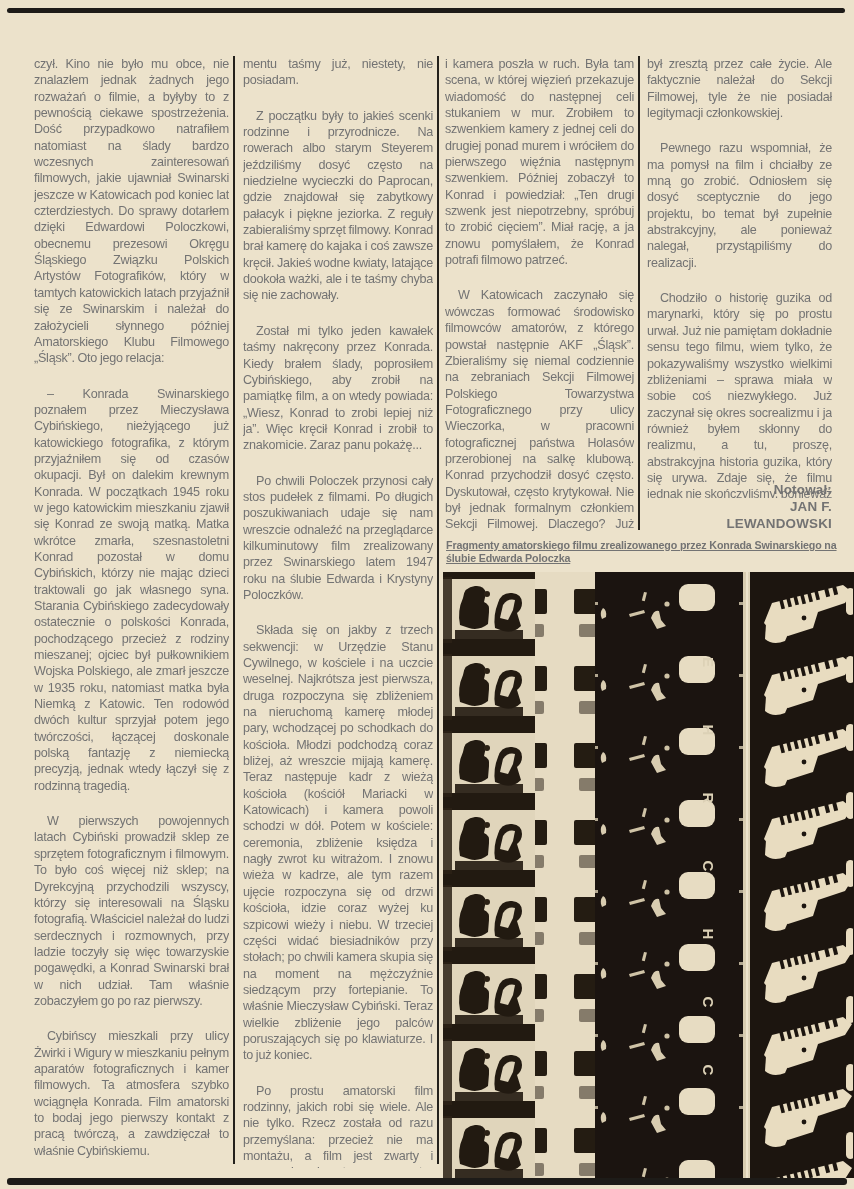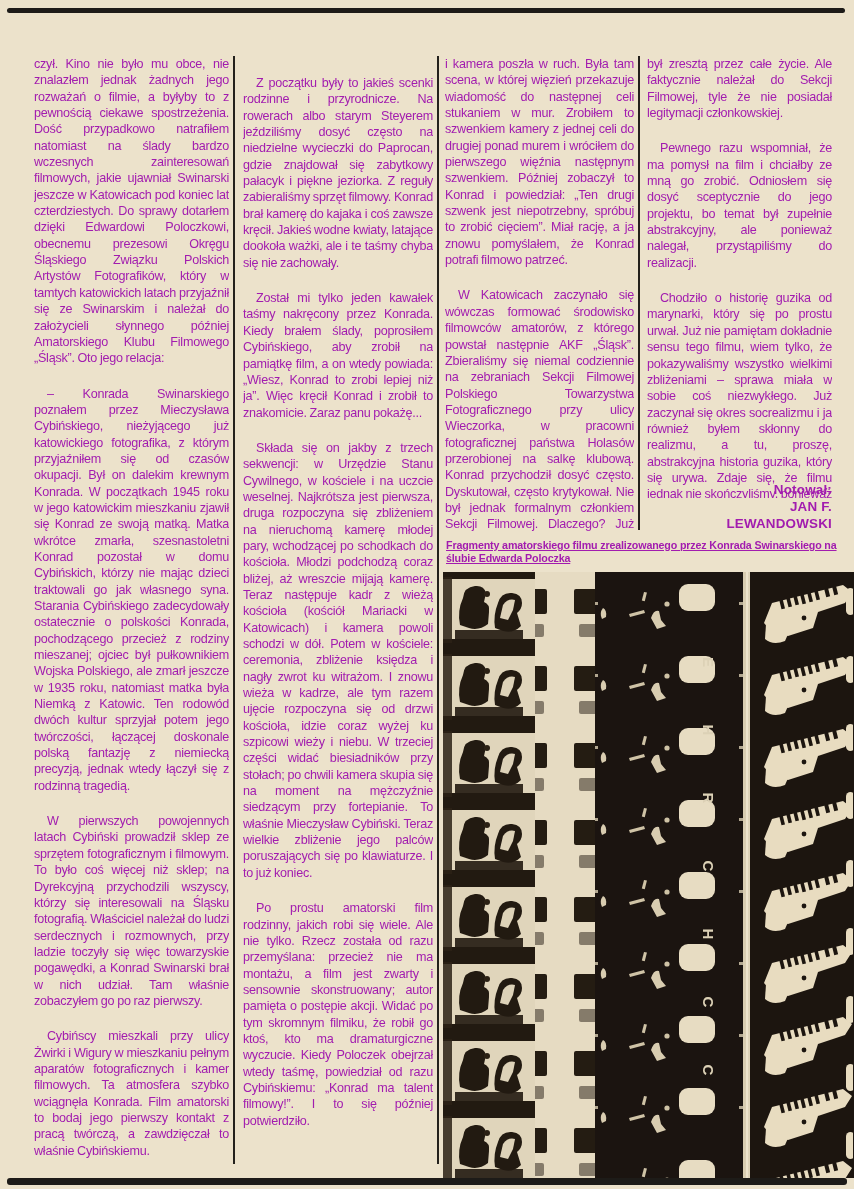--- a/index.html
+++ b/index.html
@@ -1,20 +1,20 @@
 <!DOCTYPE html>
 <html lang="pl"><head>
 <meta charset="utf-8">
 <style>
   html,body{margin:0;padding:0;background:#d8d0bc;}
   .page{
     position:relative;width:854px;height:1189px;overflow:hidden;
     background:linear-gradient(100deg,#efe5cf 0%,#ece2cb 40%,#e8decб 70%,#ede3cc 100%);
     background-color:#ece2cb;
-    font-family:"Liberation Sans",sans-serif;color:#a21caf;
+    font-family:"Liberation Sans",sans-serif;color:#737373;
   }
   .hrule{position:absolute;background:#1d1b18;border-radius:3px;}
   .vdiv{position:absolute;width:2px;background:#24211c;}
   .col{
     position:absolute;top:56px;text-align:justify;
     font-size:12.6px;line-height:16.35px;letter-spacing:-0.25px;word-spacing:-0.4px;
     hyphens:auto;-webkit-hyphens:auto;overflow:hidden;
   }
   .col p{margin:0;}
   .col p.indent{text-indent:13px;margin-top:19px;}
@@ -42,22 +42,24 @@
   <div class="vdiv" style="left:638px;top:56px;height:474px;"></div>
 
   <div class="col" style="left:34px;width:195px;height:1112px;">
       <p>czył. Kino nie było mu obce, nie znalazłem jednak żadnych jego rozważań o filmie, a byłyby to z pewnością ciekawe spostrzeżenia. Dość przypadkowo natrafiłem natomiast na ślady bardzo wczesnych zainteresowań filmowych, jakie ujawniał Swinarski jeszcze w Katowicach pod koniec lat czterdziestych. Do sprawy dotarłem dzięki Edwardowi Poloczkowi, obecnemu prezesowi Okręgu Śląskiego Związku Polskich Artystów Fotografików, który w tamtych katowickich latach przyjaźnił się ze Swinarskim i należał do założycieli słynnego później Amatorskiego Klubu Filmowego „Śląsk”. Oto jego relacja:</p>
       <p class="indent">– Konrada Swinarskiego poznałem przez Mieczysława Cybińskiego, nieżyjącego już katowickiego fotografika, z którym przyjaźniłem się od czasów okupacji. Był on dalekim krewnym Konrada. W początkach 1945 roku w jego katowickim mieszkaniu zjawił się Konrad ze swoją matką. Matka wkrótce zmarła, szesnastoletni Konrad pozostał w domu Cybińskich, którzy nie mając dzieci traktowali go jak własnego syna. Starania Cybińskiego zadecydowały ostatecznie o polskości Konrada, pochodzącego przecież z rodziny mieszanej; ojciec był pułkownikiem Wojska Polskiego, ale zmarł jeszcze w 1935 roku, natomiast matka była Niemką z Katowic. Ten rodowód dwóch kultur sprzyjał potem jego twórczości, łączącej doskonale polską fantazję z niemiecką precyzją, jednak wtedy łączył się z rodzinną tragedią.</p>
       <p class="indent">W pierwszych powojennych latach Cybiński prowadził sklep ze sprzętem fotograficznym i filmowym. To było coś więcej niż sklep; na Dyrekcyjną przychodzili wszyscy, którzy się interesowali na Śląsku fotografią. Właściciel należał do ludzi serdecznych i rozmownych, przy ladzie toczyły się więc towarzyskie pogawędki, a Konrad Swinarski brał w nich udział. Tam właśnie zobaczyłem go po raz pierwszy.</p>
       <p class="indent">Cybińscy mieszkali przy ulicy Żwirki i Wigury w mieszkaniu pełnym aparatów fotograficznych i kamer filmowych. Ta atmosfera szybko wciągnęła Konrada. Film amatorski to bodaj jego pierwszy kontakt z pracą twórczą, a zawdzięczał to właśnie Cybińskiemu.</p>
       <p class="indent">Najpierw filmował czeską „Admirą” ośmiomilimetrową, później niemiecką „Agfą”. Natomiast nigdy nie widziałem go z aparatem fotograficznym; najwyraźniej bardziej pociągał go film. Pamiętam, kiedyś na schodach kamienicy przy Żwirki i Wigury filmowaliśmy się nawzajem, ale tego frag-</p>
     </div>
   <div class="col" style="left:243px;width:190px;height:1112px;">
+      <p>mentu taśmy już, niestety, nie posiadam.</p>
       <p class="indent">Z początku były to jakieś scenki rodzinne i przyrodnicze. Na rowerach albo starym Steyerem jeździliśmy dosyć często na niedzielne wycieczki do Paprocan, gdzie znajdował się zabytkowy pałacyk i piękne jeziorka. Z reguły zabieraliśmy sprzęt filmowy. Konrad brał kamerę do kajaka i coś zawsze kręcił. Jakieś wodne kwiaty, latające dookoła ważki, ale i te taśmy chyba się nie zachowały.</p>
       <p class="indent">Został mi tylko jeden kawałek taśmy nakręcony przez Konrada. Kiedy brałem ślady, poprosiłem Cybińskiego, aby zrobił na pamiątkę film, a on wtedy powiada: „Wiesz, Konrad to zrobi lepiej niż ja”. Więc kręcił Konrad i zrobił to znakomicie. Zaraz panu pokażę...</p>
+      <p class="indent">Po chwili Poloczek przynosi cały stos pudełek z filmami. Po długich poszukiwaniach udaje się nam wreszcie odnaleźć na przeglądarce kilkuminutowy film zrealizowany przez Swinarskiego latem 1947 roku na ślubie Edwarda i Krystyny Poloczków.</p>
       <p class="indent">Składa się on jakby z trzech sekwencji: w Urzędzie Stanu Cywilnego, w kościele i na uczcie weselnej. Najkrótsza jest pierwsza, druga rozpoczyna się zbliżeniem na nieruchomą kamerę młodej pary, wchodzącej po schodkach do kościoła. Młodzi podchodzą coraz bliżej, aż wreszcie mijają kamerę. Teraz następuje kadr z wieżą kościoła (kościół Mariacki w Katowicach) i kamera powoli schodzi w dół. Potem w kościele: ceremonia, zbliżenie księdza i nagły zwrot ku witrażom. I znowu wieża w kadrze, ale tym razem ujęcie rozpoczyna się od drzwi kościoła, idzie coraz wyżej ku szpicowi wieży i niebu. W trzeciej części widać biesiadników przy stołach; po chwili kamera skupia się na moment na mężczyźnie siedzącym przy fortepianie. To właśnie Mieczysław Cybiński. Teraz wielkie zbliżenie jego palców poruszających się po klawiaturze. I to już koniec.</p>
       <p class="indent">Po prostu amatorski film rodzinny, jakich robi się wiele. Ale nie tylko. Rzecz została od razu przemyślana: przecież nie ma montażu, a film jest zwarty i sensownie skonstruowany; autor pamięta o postępie akcji. Widać po tym skromnym filmiku, że robił go ktoś, kto ma dramaturgiczne wyczucie. Kiedy Poloczek obejrzał wtedy taśmę, powiedział od razu Cybińskiemu: „Konrad ma talent filmowy!”. I to się później potwierdziło.</p>
     </div>
   <div class="col" style="left:445px;width:189px;height:478px;">
       <p>i kamera poszła w ruch. Była tam scena, w której więzień przekazuje wiadomość do następnej celi stukaniem w mur. Zrobiłem to szwenkiem kamery z jednej celi do drugiej ponad murem i wróciłem do pierwszego więźnia następnym szwenkiem. Później zobaczył to Konrad i powiedział: „Ten drugi szwenk jest niepotrzebny, spróbuj to zrobić cięciem”. Miał rację, a ja znowu pomyślałem, że Konrad potrafi filmowo patrzeć.</p>
       <p class="indent">W Katowicach zaczynało się wówczas formować środowisko filmowców amatorów, z którego powstał następnie AKF „Śląsk”. Zbieraliśmy się niemal codziennie na zebraniach Sekcji Filmowej Polskiego Towarzystwa Fotograficznego przy ulicy Wieczorka, w pracowni fotograficznej państwa Holasów przerobionej na salkę klubową. Konrad przychodził dosyć często. Dyskutował, często krytykował. Nie był jednak formalnym członkiem Sekcji Filmowej. Dlaczego? Już teraz nie pamiętam; może był za młody albo nie chciał, bo on nie lubił się wtłaczać w organizacyjne struktury. Taki</p>
     </div>
   <div class="col" style="left:647px;width:185px;height:442px;">
       <p>był zresztą przez całe życie. Ale faktycznie należał do Sekcji Filmowej, tyle że nie posiadał legitymacji członkowskiej.</p>
       <p class="indent">Pewnego razu wspomniał, że ma pomysł na film i chciałby ze mną go zrobić. Odniosłem się dosyć sceptycznie do jego projektu, bo temat był zupełnie abstrakcyjny, ale ponieważ nalegał, przystąpiliśmy do realizacji.</p>

